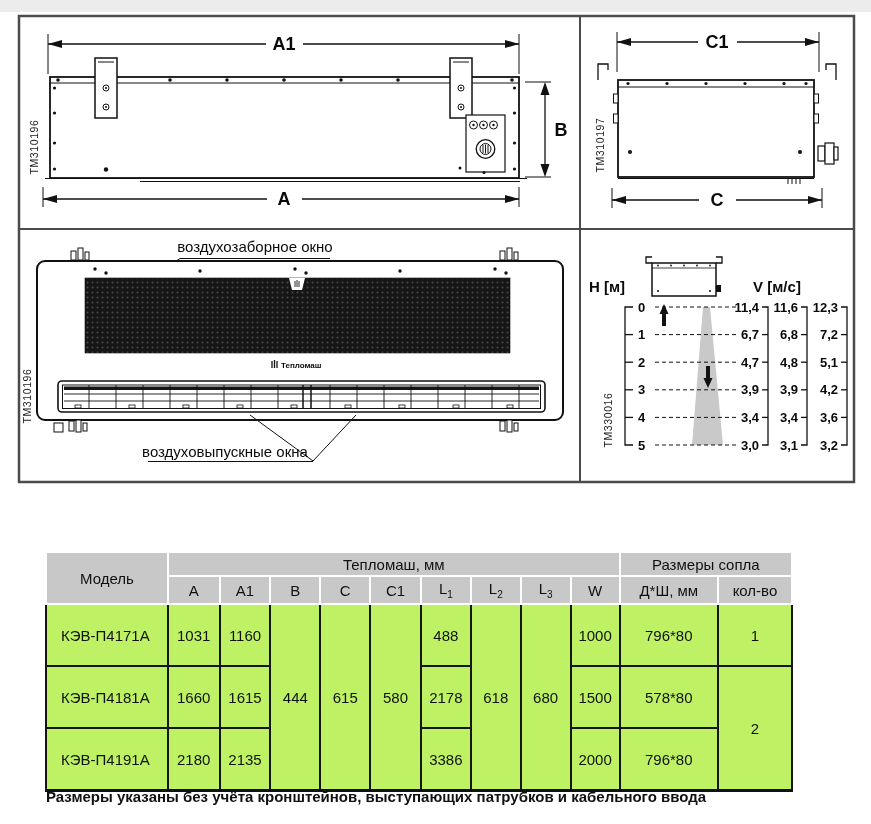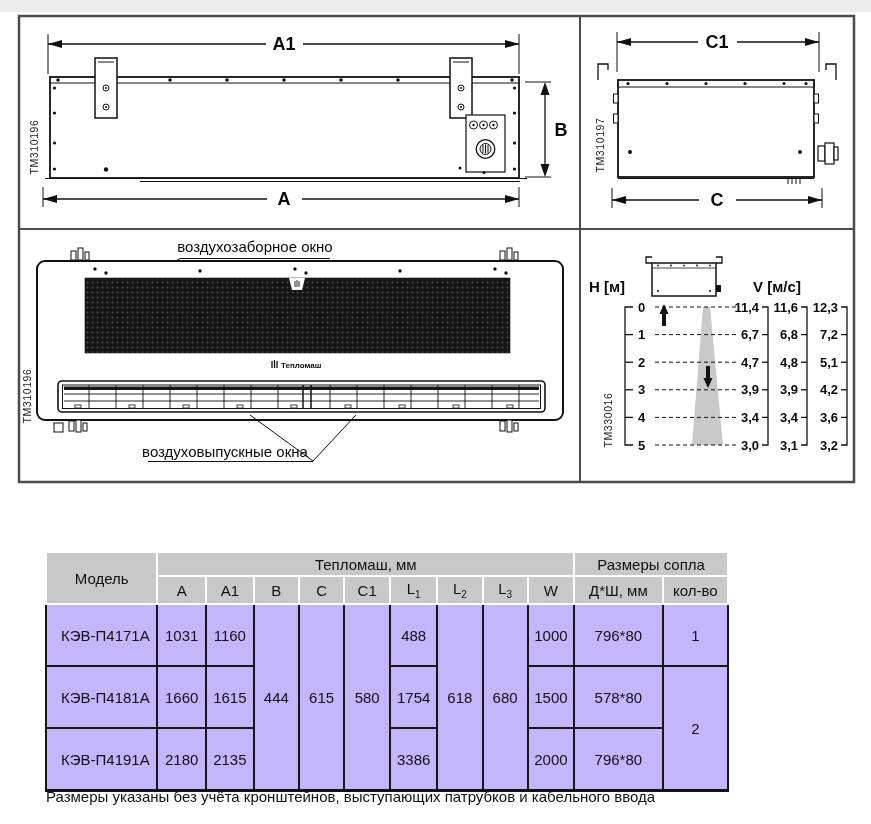--- a/index.html
+++ b/index.html
@@ -9,28 +9,28 @@
   svg text{font-family:"Liberation Sans",sans-serif;fill:#0a0a0a;}
   .dimlbl{font-size:18px;font-weight:bold;}
   .tmcode{font-size:10.5px;letter-spacing:0.6px;fill:#1c1c1c;}
   .ruslbl{font-size:15px;}
   .axlbl{font-size:15px;font-weight:bold;}
   .vnum{font-size:13px;font-weight:bold;}
   .logotxt{font-size:8px;font-weight:bold;}
   .ln{stroke:#111;fill:none;}
   .thin{stroke-width:1;}
   .mid{stroke-width:1.3;}
-  .spec-table{position:absolute;left:45px;top:551px;width:684px;border-collapse:collapse;border-bottom:3px solid #111;}
+  .spec-table{position:absolute;left:45px;top:551px;width:748px;border-collapse:collapse;border-bottom:3px solid #111;}
   .spec-table th{background:#c8c8c8;border:2px solid #fff;font-size:15px;font-weight:normal;color:#111;text-align:center;padding:0;}
   .spec-table thead tr.h1 th{height:22px;}
   .spec-table thead tr.h2 th{height:26px;}
-  .spec-table td{border:2px solid #161616;font-size:15px;color:#111;text-align:center;height:60px;padding:0;background:#c4b5fd;}
+  .spec-table td{border:2px solid #161616;font-size:15px;color:#111;text-align:center;height:60px;padding:0;background:#bef264;}
   .spec-table td.model{text-align:left;padding-left:14px;}
   .spec-table sub{font-size:10px;}
-  .footnote{position:absolute;left:46px;top:788px;font-size:15px;color:#111;}
+  .footnote{position:absolute;left:46px;top:788px;font-size:15px;color:#111;font-weight:bold;}
 </style>
 </head>
 <body>
 
 <div class="topstrip"></div>
 
 <svg class="drawsvg" width="871" height="510" viewBox="0 0 871 510">
   <defs>
     <pattern id="meshpat" width="5" height="5" patternUnits="userSpaceOnUse">
       <rect width="5" height="5" fill="#161616"></rect>
@@ -438,21 +438,21 @@
       <td rowspan="3">618</td>
       <td rowspan="3">680</td>
       <td>1000</td>
       <td>796*80</td>
       <td>1</td>
     </tr>
     <tr>
       <td class="model">КЭВ-П4181А</td>
       <td>1660</td>
       <td>1615</td>
-      <td>1754</td>
+      <td>2178</td>
       <td>1500</td>
       <td>578*80</td>
       <td rowspan="2">2</td>
     </tr>
     <tr>
       <td class="model">КЭВ-П4191А</td>
       <td>2180</td>
       <td>2135</td>
       <td>3386</td>
       <td>2000</td>

